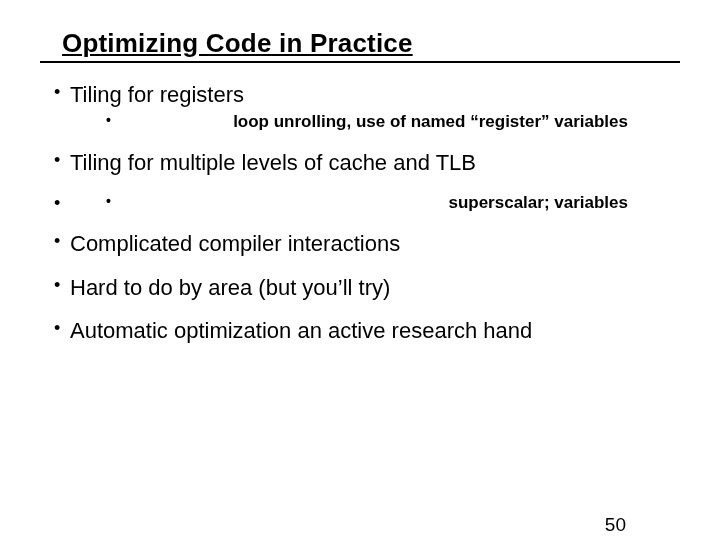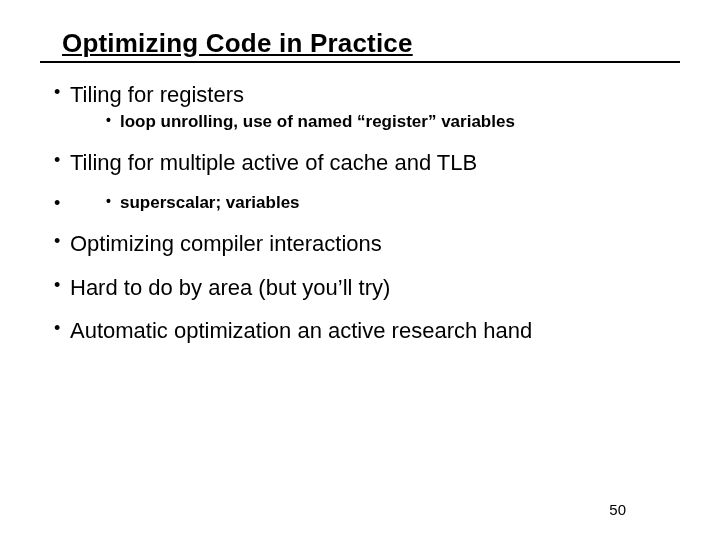--- a/index.html
+++ b/index.html
@@ -48,72 +48,73 @@
     content: "•";
     position: absolute;
     left: 0;
     top: 0;
     font-size: 18px;
   }
   ul.level2 {
     list-style: none;
     margin: 2px 0 4px 0;
     padding: 0 0 0 36px;
+    text-align: right;
   }
   ul.level2 > li {
     font-size: 17px;
     font-weight: bold;
     line-height: 1.3;
     position: relative;
     padding-left: 14px;
     margin: 0 0 1px 0;
   }
   ul.level2 > li::before {
     content: "•";
     position: absolute;
     left: 0;
     top: 0;
     font-size: 14px;
   }
   .pagenum {
     position: absolute;
     right: 42px;
-    bottom: 22px;
-    font-size: 15px;
+    bottom: 4px;
+    font-size: 19px;
   }
 </style>
 </head>
 <body>
 
 <div class="slide">
 
   <h1 class="title">Optimizing Code in Practice</h1>
   <hr class="title-rule">
 
   <ul class="level1">
     <li>
       <span>Tiling for registers</span>
       <ul class="level2">
         <li>
           <span>loop unrolling, use of named “register” variables</span>
         </li>
       </ul>
     </li>
     <li>
-      <span>Tiling for multiple active of cache and TLB</span>
+      <span>Tiling for multiple levels of cache and TLB</span>
     </li>
     <li>
       <ul class="level2">
         <li>
           <span>superscalar; variables</span>
         </li>
       </ul>
     </li>
     <li>
-      <span>Optimizing compiler interactions</span>
+      <span>Complicated compiler interactions</span>
     </li>
     <li>
       <span>Hard to do by area (but you’ll try)</span>
     </li>
     <li>
       <span>Automatic optimization an active research hand</span>
     </li>
   </ul>
 
   <div class="pagenum">50</div>

